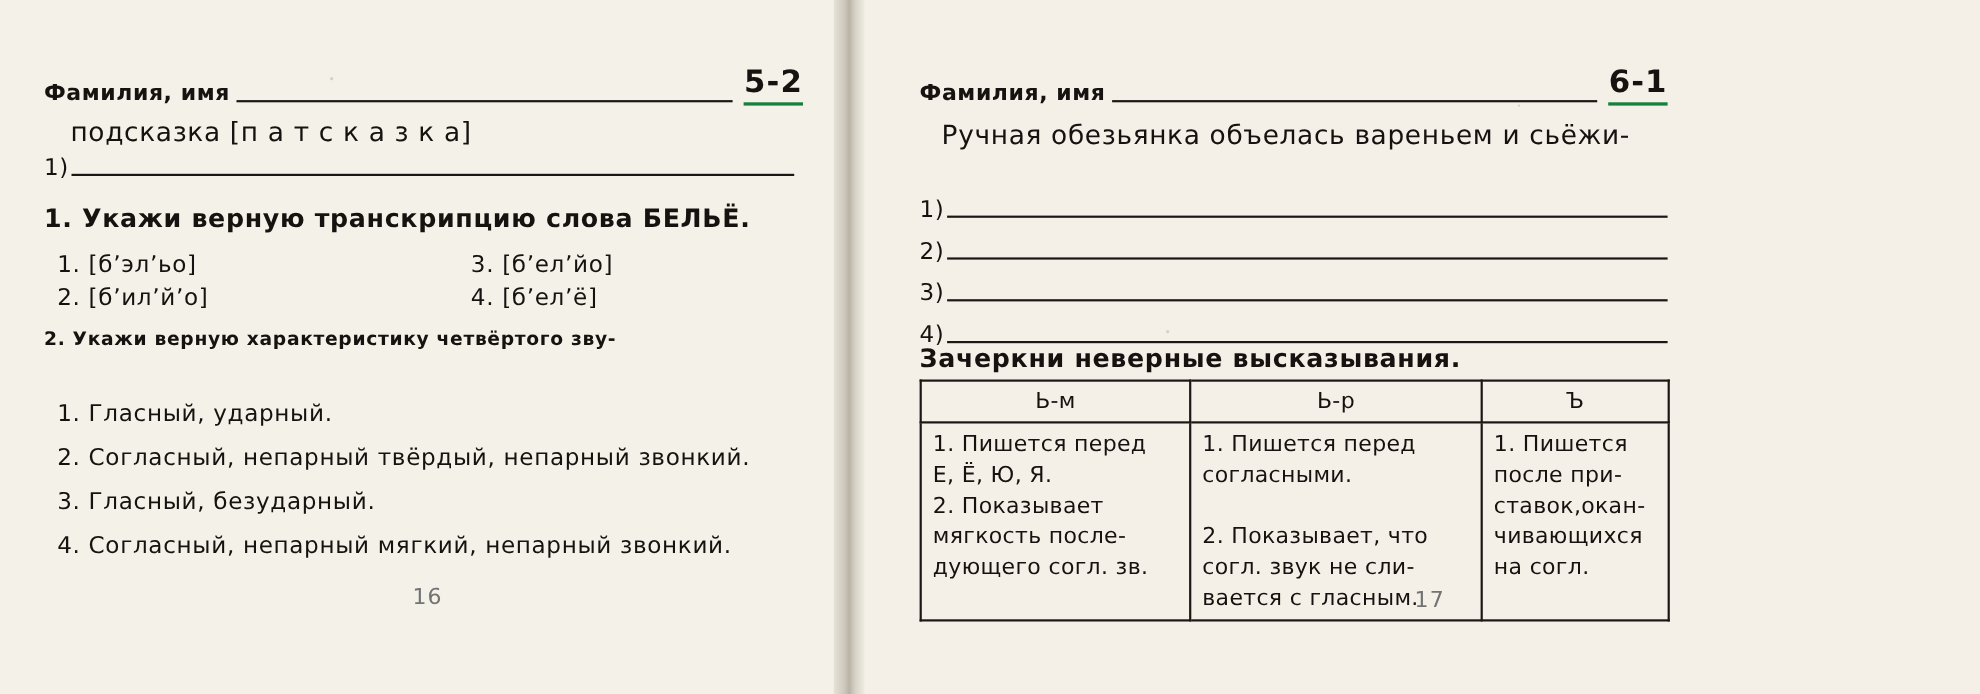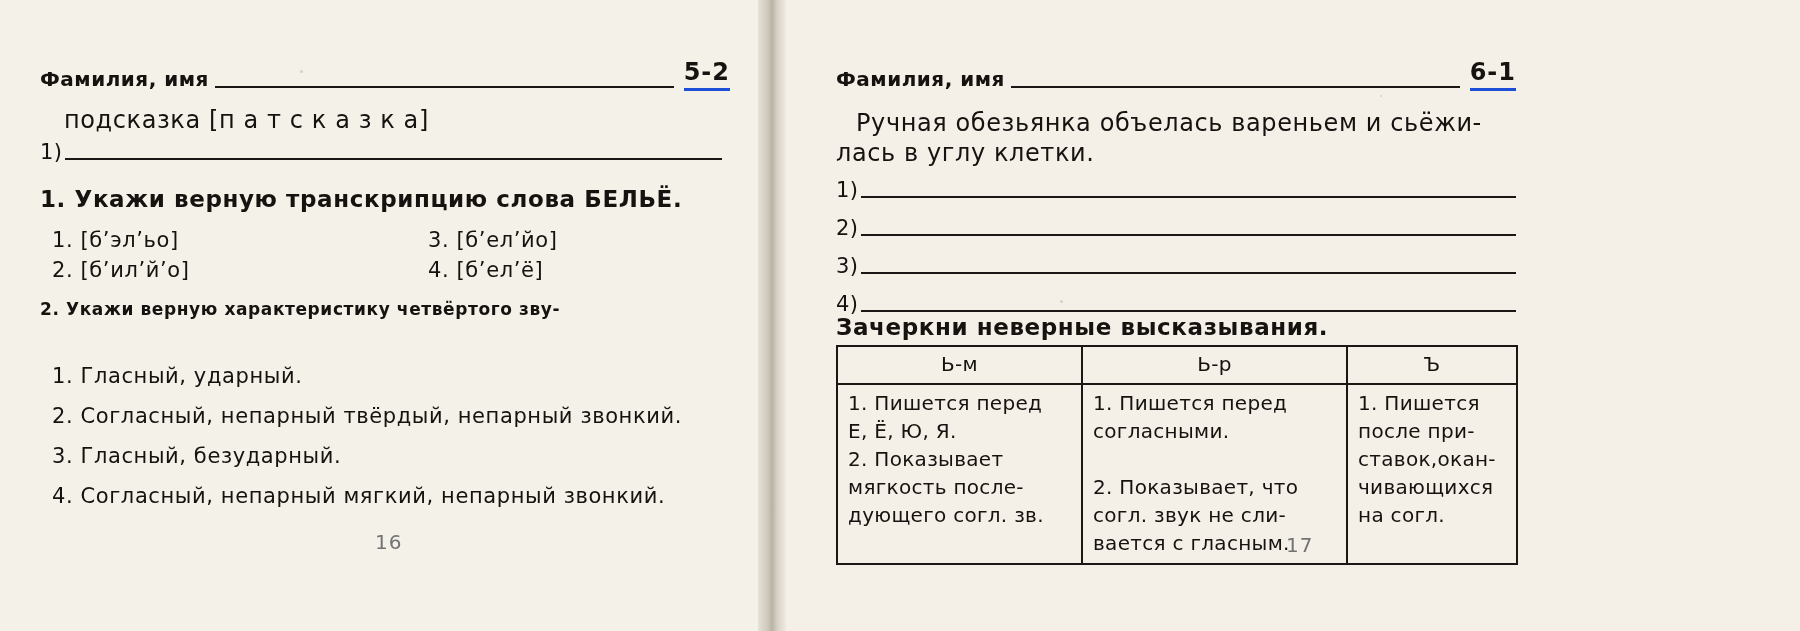--- a/index.html
+++ b/index.html
@@ -54,23 +54,23 @@
     letter-spacing: 0.5px;
     font-family: "DejaVu Sans", sans-serif;
   }
   .hdr-rule {
     border-bottom: 2px solid #1a1714;
     height: 14px;
     margin: 0 10px 3px 6px;
   }
   .hdr-code {
     font-weight: bold;
-    font-size: 24px;
+    font-size: 28px;
     letter-spacing: 1px;
-    border-bottom: 3px solid #1d4ed8;
+    border-bottom: 3px solid #15803d;
     padding-bottom: 2px;
   }
 
   .txt {
     position: absolute;
     font-size: 24px;
     line-height: 30px;
     letter-spacing: 0.6px;
     white-space: pre;
   }
@@ -180,21 +180,20 @@
 
   <div class="page-col right-col">
 
     <div class="hdr" style="left:50px; top:58px; width:680px;">
       <span class="hdr-label">Фамилия, имя</span>
       <span class="hdr-rule" style="flex:1;"></span>
       <span class="hdr-code">6-1</span>
     </div>
 
     <div class="txt" style="left:70px; top:108px;text-align:right;">Ручная обезьянка объелась вареньем и сьёжи-</div>
-    <div class="txt" style="left:50px; top:138px;">лась в углу клетки.</div>
 
     <div class="answer-line" style="left:50px; top:178px; width:680px;">
       <span class="num">1)</span>
       <span class="rule" style="flex:1;"></span>
     </div>
     <div class="answer-line" style="left:50px; top:216px; width:680px;">
       <span class="num">2)</span>
       <span class="rule" style="flex:1;"></span>
     </div>
     <div class="answer-line" style="left:50px; top:254px; width:680px;">

